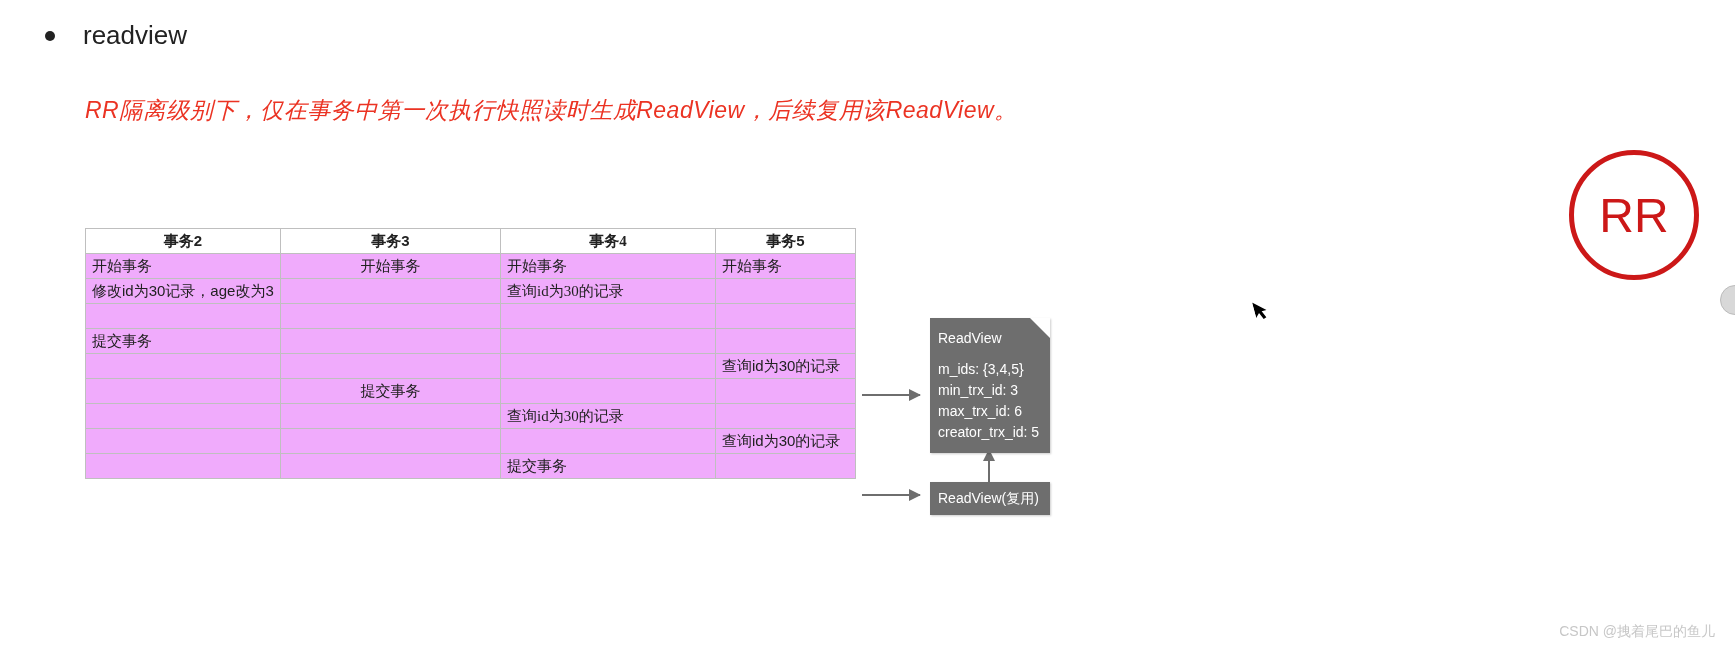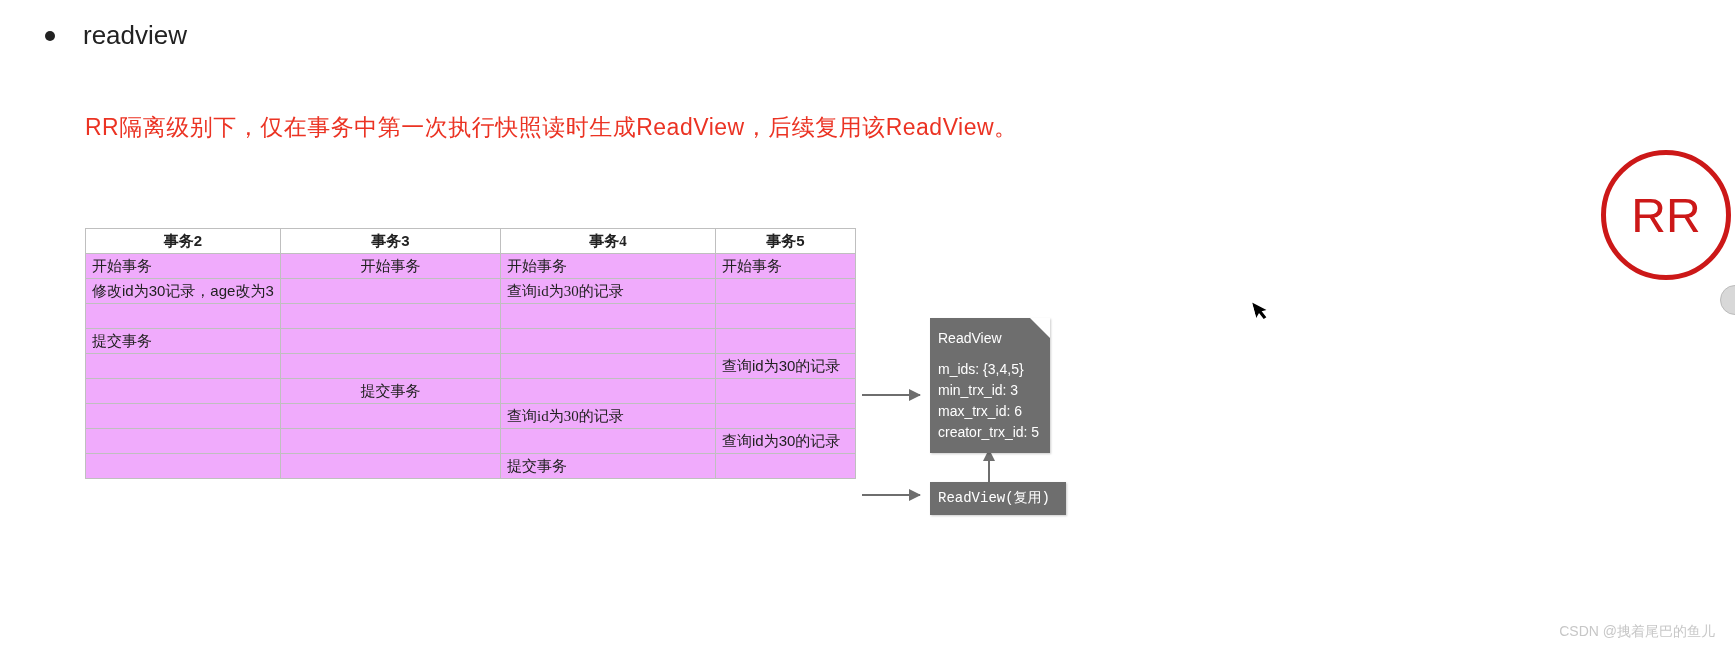--- a/index.html
+++ b/index.html
@@ -24,25 +24,26 @@
       height: 10px;
       background: #222;
       border-radius: 50%;
     }
     .heading-text {
       font-size: 26px;
       color: #222;
     }
     .red-desc {
       position: absolute;
-      top: 112px;
+      top: 95px;
       left: 85px;
       font-size: 23px;
       color: #eb3323;
       letter-spacing: 0.5px;
+      font-style: italic;
     }
     .tbl {
       position: absolute;
       top: 228px;
       left: 85px;
       border-collapse: collapse;
     }
     .tbl th, .tbl td {
       border: 1px solid #bfbfbf;
       padding: 2px 6px;
@@ -82,23 +83,22 @@
       content: "";
       position: absolute;
       top: 0; right: 0;
       border-style: solid;
       border-width: 0 20px 20px 0;
       border-color: transparent #fff transparent transparent;
     }
     .rv2 {
       top: 482px;
       left: 930px;
-      width: 136px;
+      width: 120px;
       padding: 6px 8px;
-      font-family: Liberation Mono, monospace;
     }
     .arrow-h {
       position: absolute;
       height: 2px;
       background: #6e6e6e;
     }
     .arrow-h::after {
       content: "";
       position: absolute;
       right: -1px;
@@ -122,21 +122,21 @@
       position: absolute;
       top: -1px;
       left: -5px;
       border-style: solid;
       border-width: 0 6px 12px 6px;
       border-color: transparent transparent #6e6e6e transparent;
     }
     .rr-badge {
       position: absolute;
       top: 150px;
-      right: 4px;
+      right: 36px;
       width: 130px;
       height: 130px;
       border: 5px solid #cc1818;
       border-radius: 50%;
       display: flex;
       align-items: center;
       justify-content: center;
       font-size: 48px;
       color: #cc1818;
       font-weight: 400;

